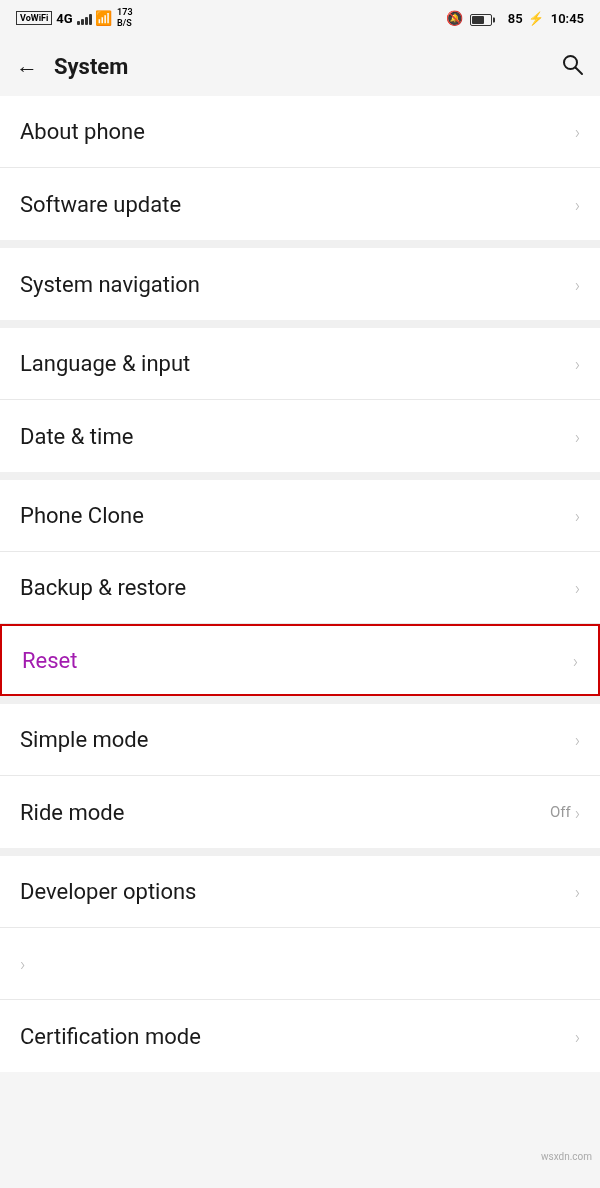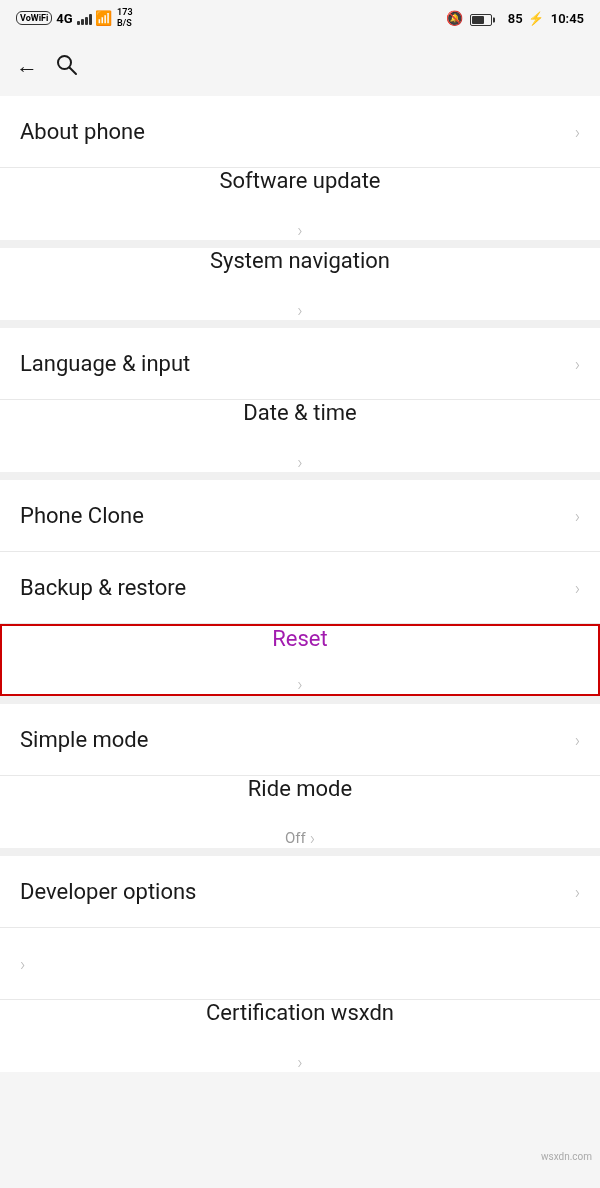--- a/index.html
+++ b/index.html
@@ -37,21 +37,21 @@
     .status-right {
       display: flex;
       align-items: center;
       gap: 6px;
       font-size: 13px;
       font-weight: 600;
     }
 
     .vowifi-badge {
       border: 1.5px solid #333;
-      border-radius: 6px;
+      border-radius: 0;
       padding: 1px 3px;
       font-size: 9px;
       font-weight: 700;
     }
 
     .signal-bars {
       display: flex;
       align-items: flex-end;
       gap: 1px;
       height: 14px;
@@ -154,21 +154,20 @@
       padding: 0 20px;
       height: 72px;
       background: #fff;
       border-bottom: 1px solid #e8e8e8;
       cursor: pointer;
       position: relative;
     }
 
     .settings-item:last-child {
       border-bottom: none;
-      flex-direction: column;
     }
 
     .item-left {
       display: flex;
       flex-direction: column;
       justify-content: center;
     }
 
     .item-label {
       font-size: 22px;
@@ -241,20 +240,21 @@
     </div>
     <span>⚡</span>
     <span>10:45</span>
   </div>
 </div>
 
 <div class="header">
   <div class="back-btn">
     <span>←</span>
   </div>
+  <span class="header-title">System</span>
   <div class="search-btn">
     <svg width="24" height="24" viewBox="0 0 24 24" fill="none">
       <circle cx="10.5" cy="10.5" r="6.5" stroke="#1a1a1a" stroke-width="2"></circle>
       <line x1="15.5" y1="15.5" x2="22" y2="22" stroke="#1a1a1a" stroke-width="2" stroke-linecap="round"></line>
     </svg>
   </div>
 </div>
 
 <div class="settings-list">
 
@@ -373,21 +373,21 @@
         <span class="chevron">›</span>
       </div>
     </div>
     <div class="settings-item">
       <div class="item-right">
         <span class="chevron">›</span>
       </div>
     </div>
     <div class="settings-item" style="border-bottom:none;">
       <div class="item-left">
-        <span class="item-label">Certification wsxdn</span>
+        <span class="item-label">Certification mode</span>
       </div>
       <div class="item-right">
         <span class="chevron">›</span>
       </div>
     </div>
   </div>
 
 </div>
 
 <div class="watermark">wsxdn.com</div>

